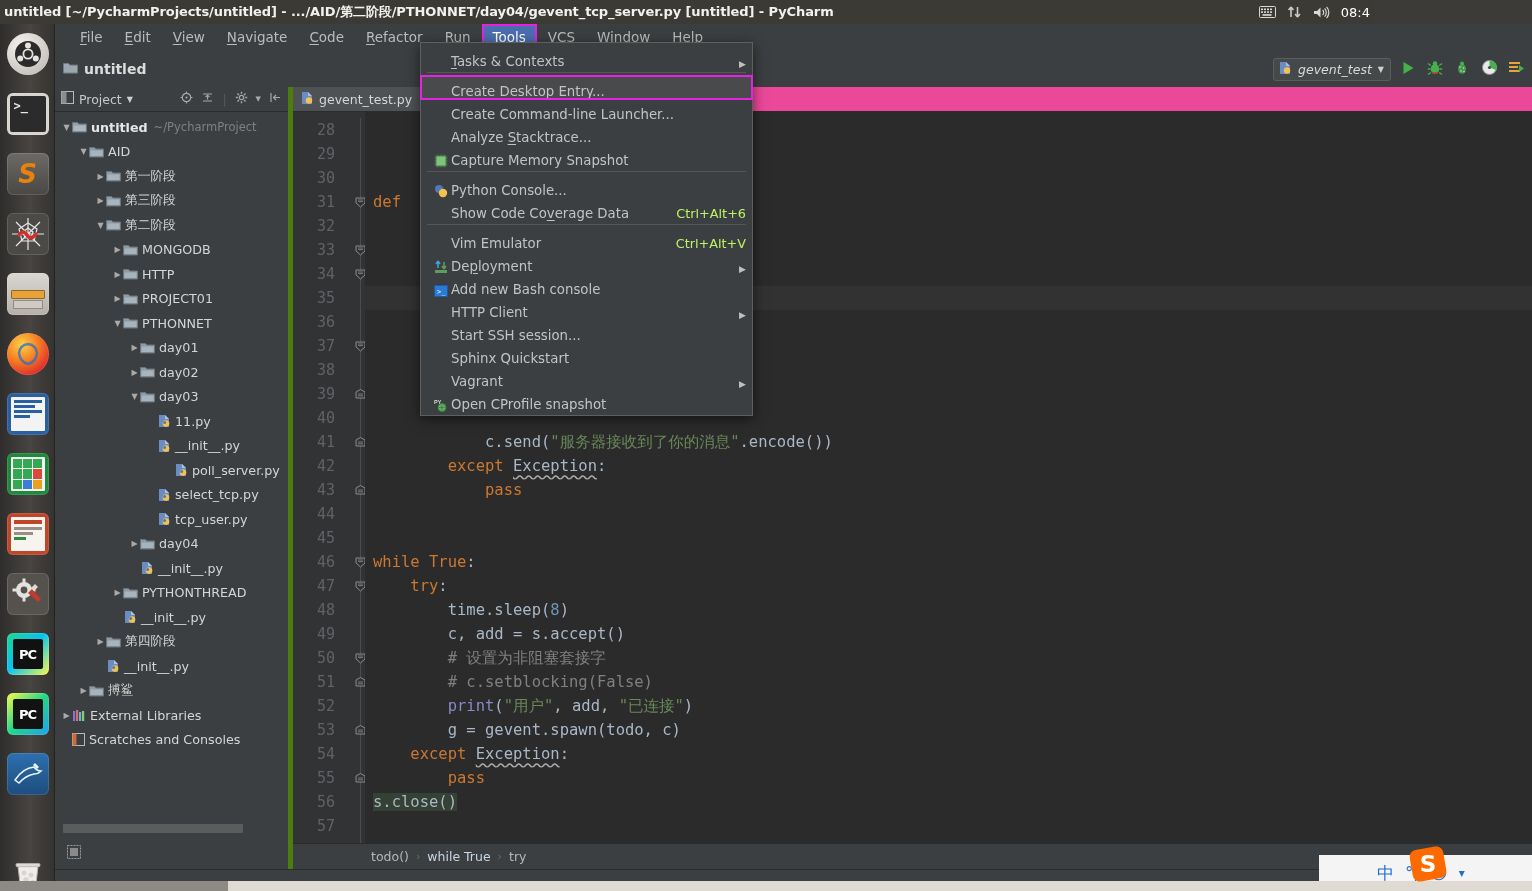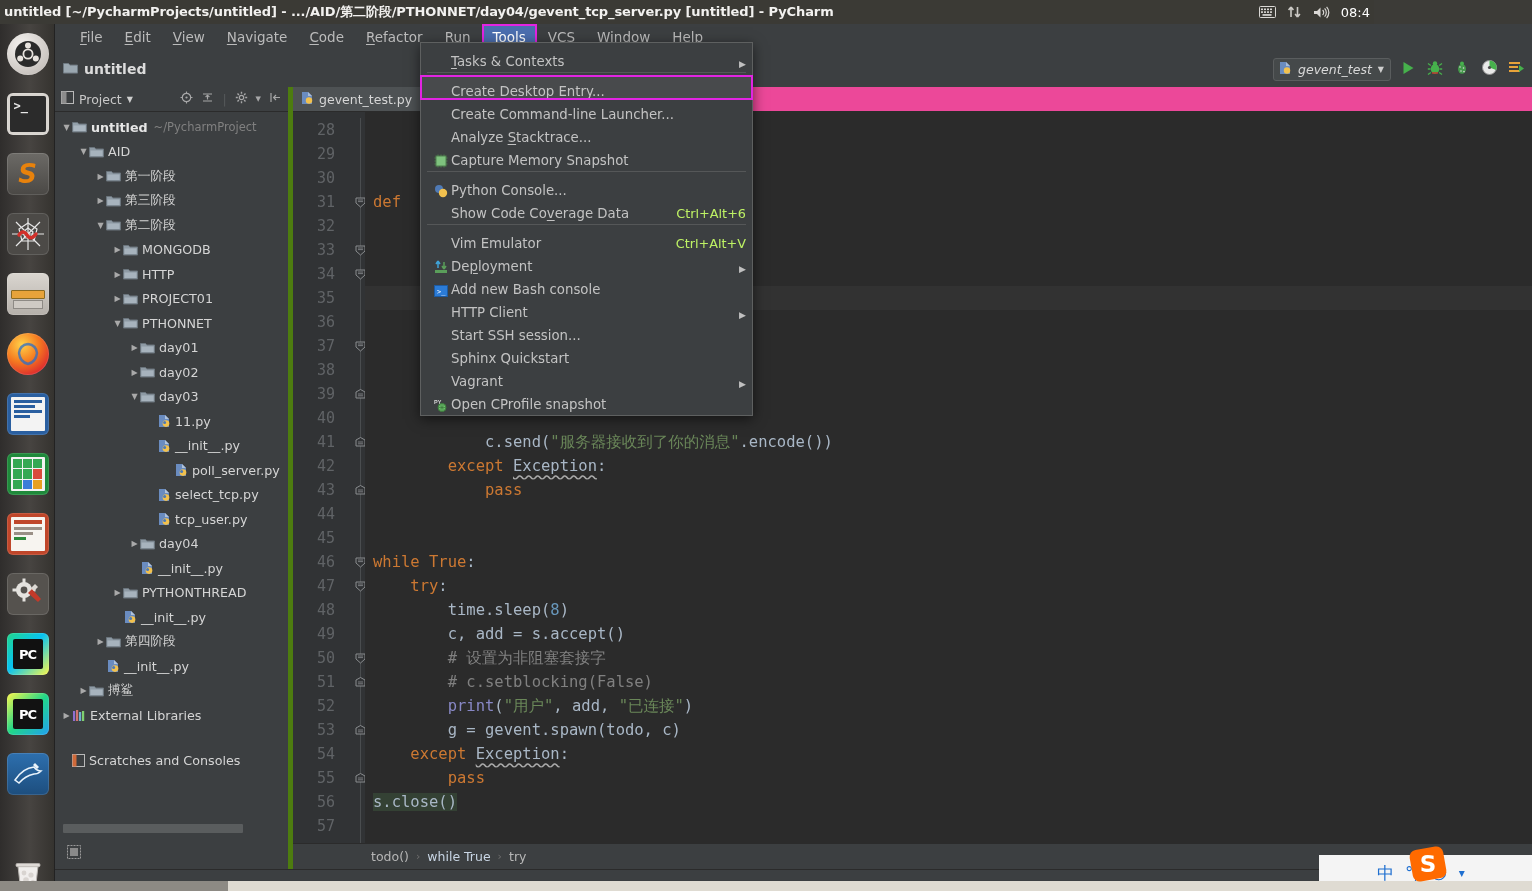--- a/index.html
+++ b/index.html
@@ -772,21 +772,21 @@
                 <g>
                   <rect x="1" y="2" width="2.2" height="10" fill="#8f6fd0"></rect>
                   <rect x="4" y="1" width="2.2" height="11" fill="#d0736f"></rect>
                   <rect x="7" y="3" width="2.2" height="9" fill="#6fb0d0"></rect>
                   <rect x="10" y="2" width="2.2" height="10" fill="#7fd06f"></rect>
                 </g>
               </svg>
             </span>
             <span class="lbl">External Libraries</span>
           </div>
-          <div class="trow" style="padding-left: 6px; margin-top: 21px;">
+          <div class="trow" style="padding-left: 6px;">
             <span class="arrow"></span>
             <span class="ico">
               <svg width="13" height="13" viewBox="0 0 13 13">
                 <rect x="0.5" y="0.5" width="12" height="12" fill="none" stroke="#b9b9b9"></rect>
                 <rect x="0.5" y="0.5" width="4" height="12" fill="#d06a3a"></rect>
               </svg>
             </span>
             <span class="lbl">Scratches and Consoles</span>
           </div>
         </div>

